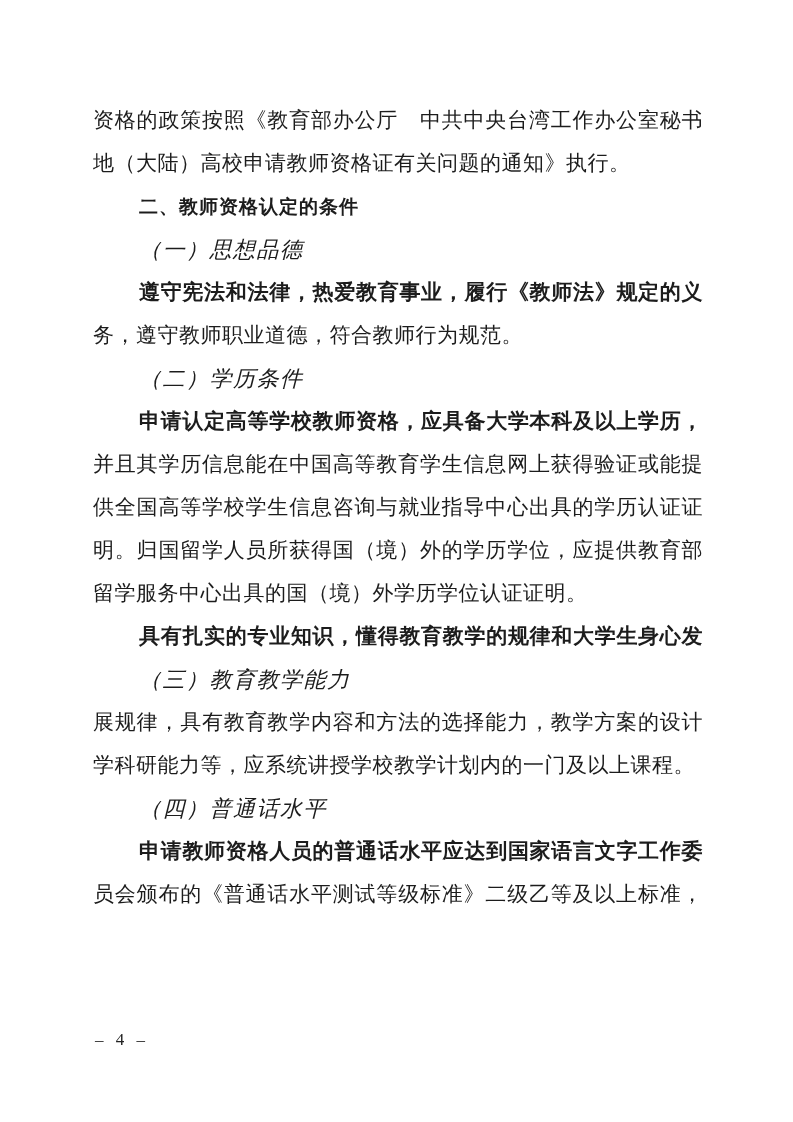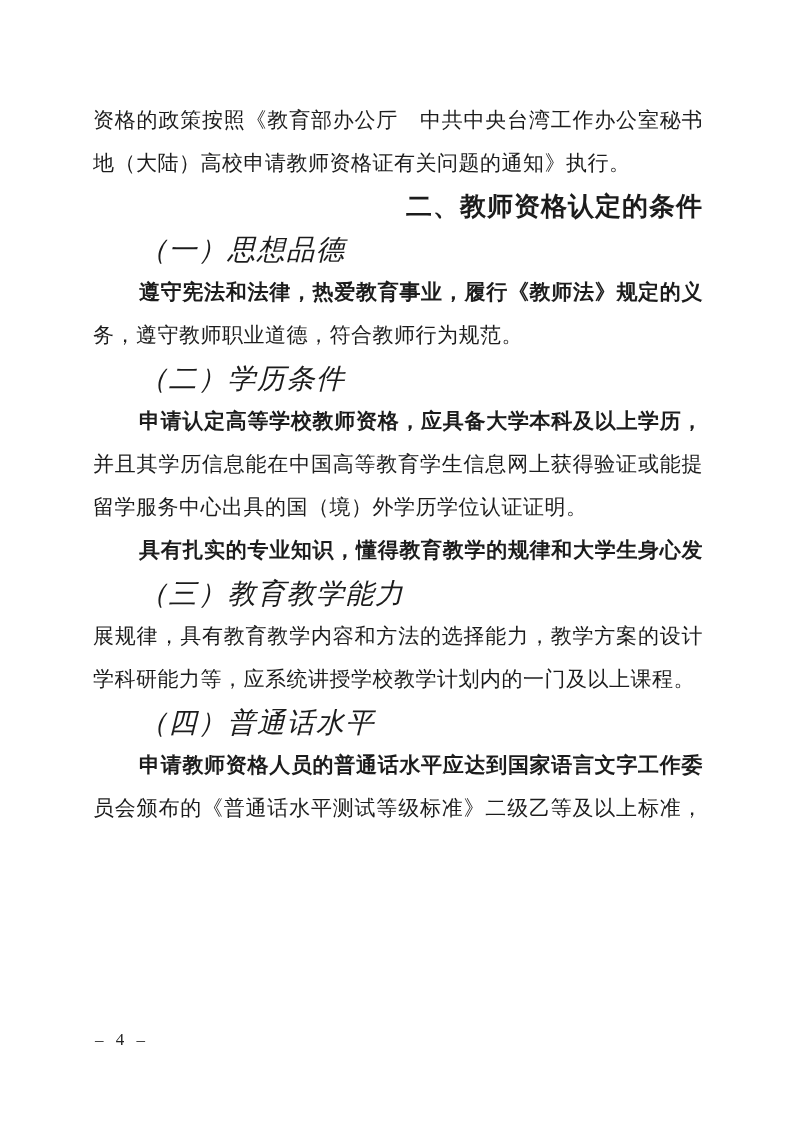--- a/index.html
+++ b/index.html
@@ -37,29 +37,28 @@
   }
   
   .indent {
     padding-left: 46px;
     font-weight: bold;
   }
   
   .h1 {
     font-family: "Liberation Sans", "DejaVu Sans", sans-serif;
     font-weight: 700;
-    font-size: 26px;
+    font-size: 19px;
     letter-spacing: 1px;
     padding-left: 46px;
-    text-align: right;
   }
   
   .h2 {
     font-style: italic;
-    font-size: 28px;
+    font-size: 22px;
     letter-spacing: 1.5px;
     padding-left: 46px;
   }
   .page-number {
     position: absolute;
     left: 95px;
     top: 1030px;
     font-family: "Liberation Serif", "DejaVu Serif", serif;
     font-size: 17px;
     letter-spacing: 4px;
@@ -73,20 +72,22 @@
   <div class="text-block">
     <div class="ln fill">资格的政策按照《教育部办公厅　中共中央台湾工作办公室秘书局</div>
     <div class="ln">地（大陆）高校申请教师资格证有关问题的通知》执行。</div>
     <div class="ln h1">二、教师资格认定的条件</div>
     <div class="ln h2">（一）思想品德</div>
     <div class="ln fill indent">遵守宪法和法律，热爱教育事业，履行《教师法》规定的义</div>
     <div class="ln">务，遵守教师职业道德，符合教师行为规范。</div>
     <div class="ln h2">（二）学历条件</div>
     <div class="ln fill indent">申请认定高等学校教师资格，应具备大学本科及以上学历，</div>
     <div class="ln fill">并且其学历信息能在中国高等教育学生信息网上获得验证或能提</div>
+    <div class="ln fill">供全国高等学校学生信息咨询与就业指导中心出具的学历认证证</div>
+    <div class="ln fill">明。归国留学人员所获得国（境）外的学历学位，应提供教育部</div>
     <div class="ln">留学服务中心出具的国（境）外学历学位认证证明。</div>
     <div class="ln fill indent">具有扎实的专业知识，懂得教育教学的规律和大学生身心发</div>
     <div class="ln h2">（三）教育教学能力</div>
     <div class="ln fill">展规律，具有教育教学内容和方法的选择能力，教学方案的设计</div>
     <div class="ln">学科研能力等，应系统讲授学校教学计划内的一门及以上课程。</div>
     <div class="ln h2">（四）普通话水平</div>
     <div class="ln fill indent">申请教师资格人员的普通话水平应达到国家语言文字工作委</div>
     <div class="ln fill">员会颁布的《普通话水平测试等级标准》二级乙等及以上标准，</div>
   </div>
   <div class="page-number">– 4 –</div>

